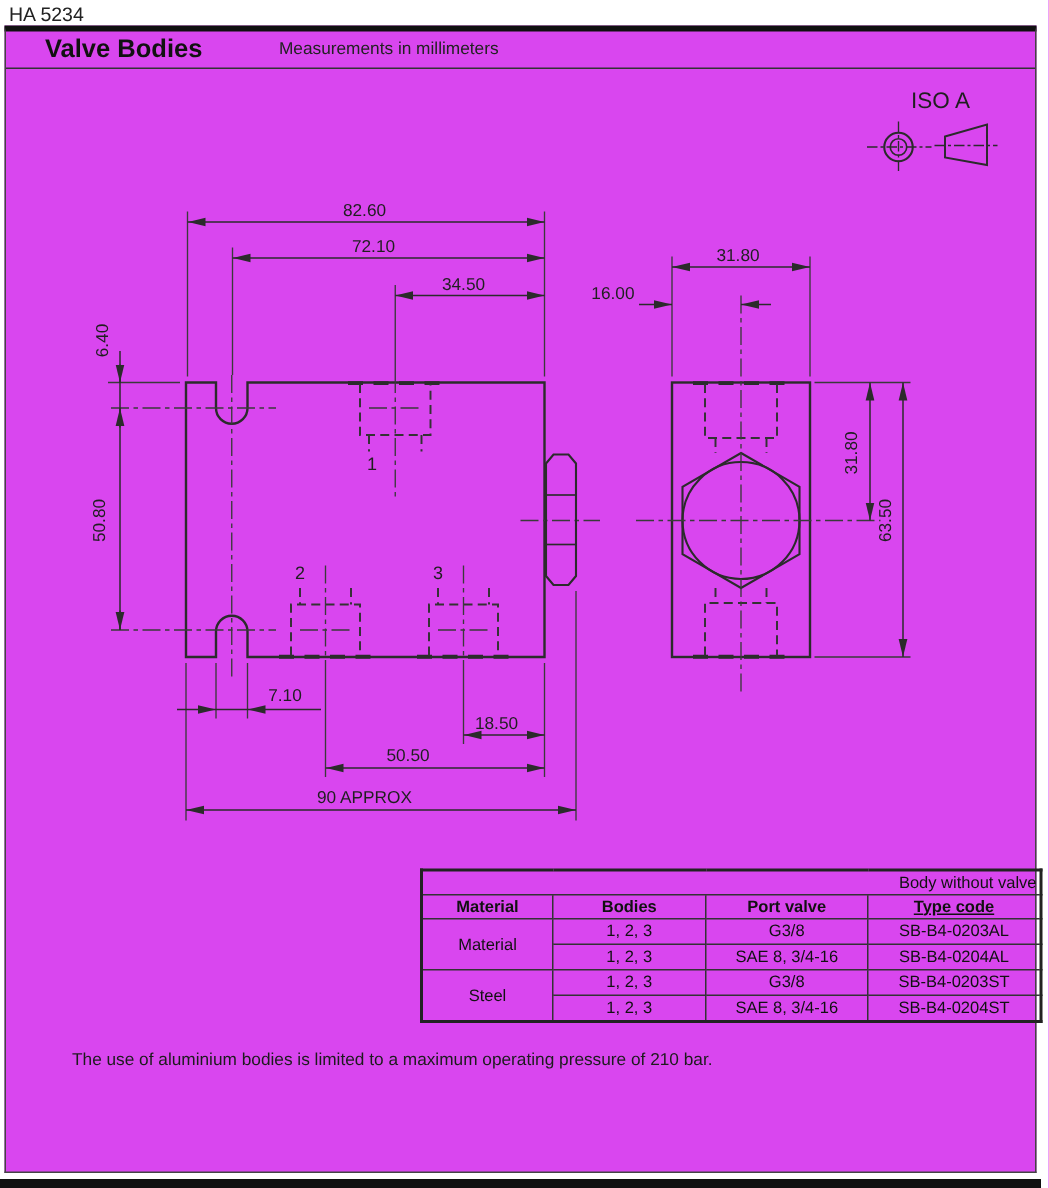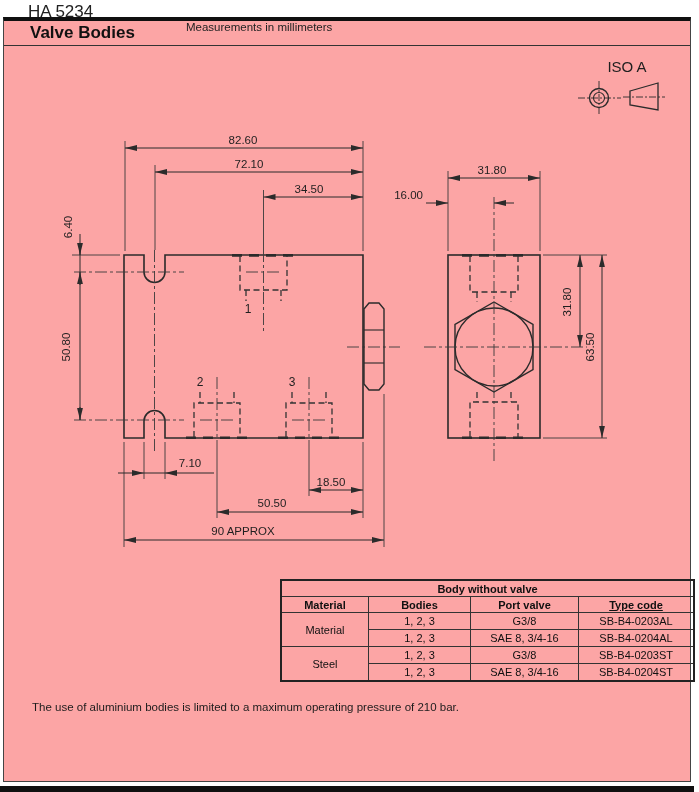--- a/index.html
+++ b/index.html
@@ -1,47 +1,47 @@
 <!DOCTYPE html>
 <html><head>
 <meta charset="utf-8">
 <style>
   html,body{margin:0;padding:0;}
   body{
     width:699px;height:792px;position:relative;background:#ffffff;
     font-family:"Liberation Sans",sans-serif;color:#1a1a1a;overflow:hidden;
   }
-  #doc-code{position:absolute;left:6px;top:2px;font-size:17px;color:#222;margin-left:22px;}
+  #doc-code{position:absolute;left:6px;top:2px;font-size:13px;color:#222;}
   #page-frame{
     position:absolute;left:3px;top:17px;width:686px;height:760px;
-    border:1.5px solid #444;border-top:4px solid #101010;background:#fca5a5;
+    border:1.5px solid #444;border-top:4px solid #101010;background:#d946ef;
   }
   #header-band{
     position:absolute;left:0;top:0;width:100%;height:24px;
     border-bottom:1.5px solid #333;
   }
   #page-title{position:absolute;left:26px;top:2px;font-size:17px;font-weight:bold;color:#111;}
-  #page-subtitle{position:absolute;left:182px;top:0;font-size:11.5px;color:#222;}
+  #page-subtitle{position:absolute;left:182px;top:6px;font-size:11.5px;color:#222;}
   #drawing-svg{position:absolute;left:0;top:0;width:699px;height:792px;}
   svg text{font-family:"Liberation Sans",sans-serif;fill:#1f1f1f;}
   .dim-text{font-size:11.5px;}
   .port-text{font-size:12px;}
   .iso-text{font-size:15px;}
   #spec-table{
     position:absolute;left:280px;top:579px;border-collapse:collapse;
     font-size:11px;color:#111;
   }
   #spec-table td,#spec-table th{
     border:1px solid #333;text-align:center;padding:0 2px;height:16px;line-height:12px;
   }
   #spec-table{border:2px solid #222;}
-  #spec-table .tbl-title{font-weight:bold;height:15px;}
+  #spec-table .tbl-title{font-weight:normal;height:15px;text-align:right;}
   #spec-table th{font-weight:bold;height:15px;margin-left:21px;}
   .w-material{width:82px;} .w-ports{width:97px;} .w-portsize{width:103px;} .w-typecode{width:110px;text-decoration:underline;}
-  #note-text{position:absolute;left:32px;top:701px;font-size:11.5px;color:#1c1c1c;}
+  #note-text{position:absolute;left:48px;top:701px;font-size:11.5px;color:#1c1c1c;}
   #footer-bar{position:absolute;left:0px;top:786px;width:694px;height:6px;background:#101010;}
 </style>
 </head>
 <body>
 
 <div id="doc-code">HA 5234</div>
 
 <div id="page-frame">
   <div id="header-band">
     <div id="page-title">Valve Bodies</div>

